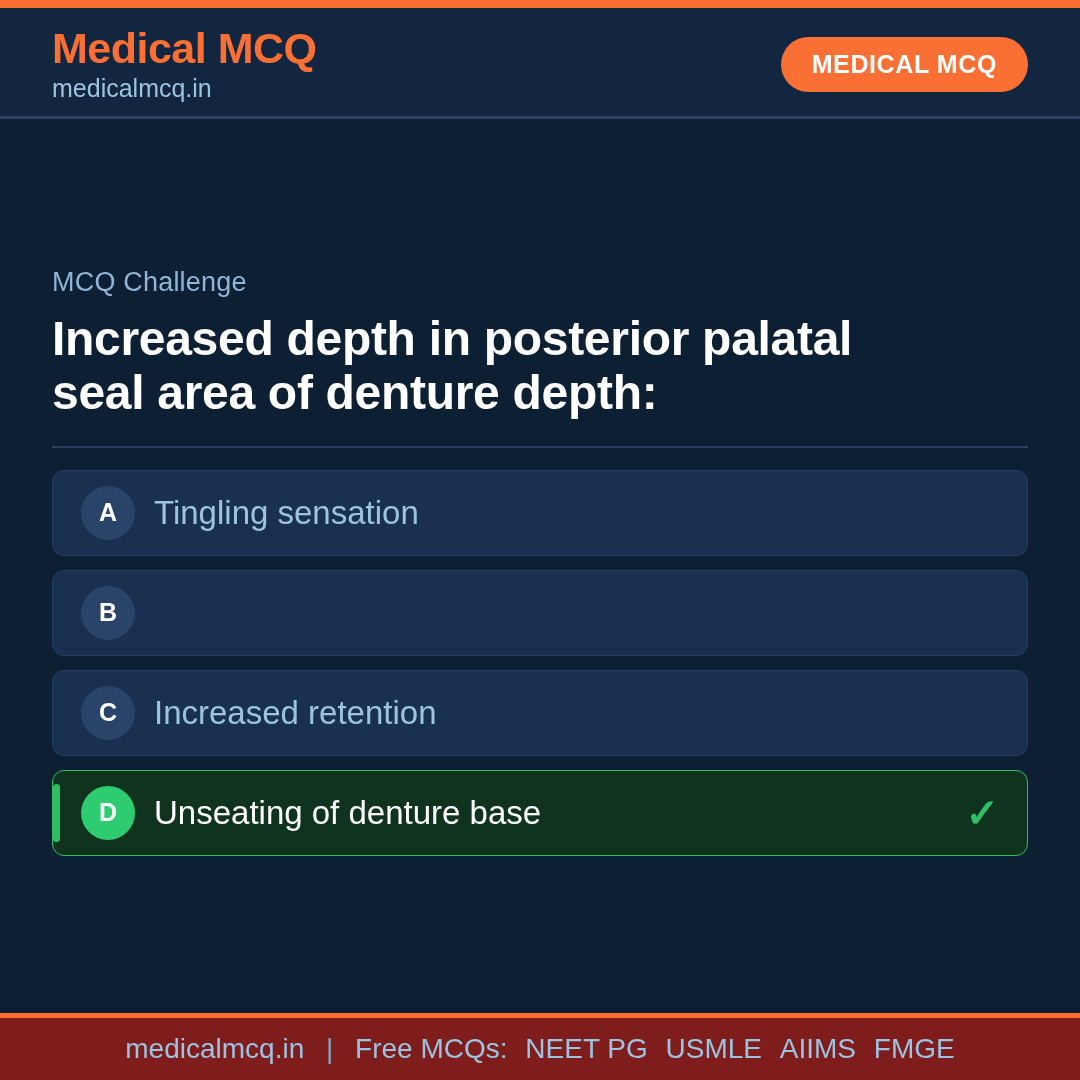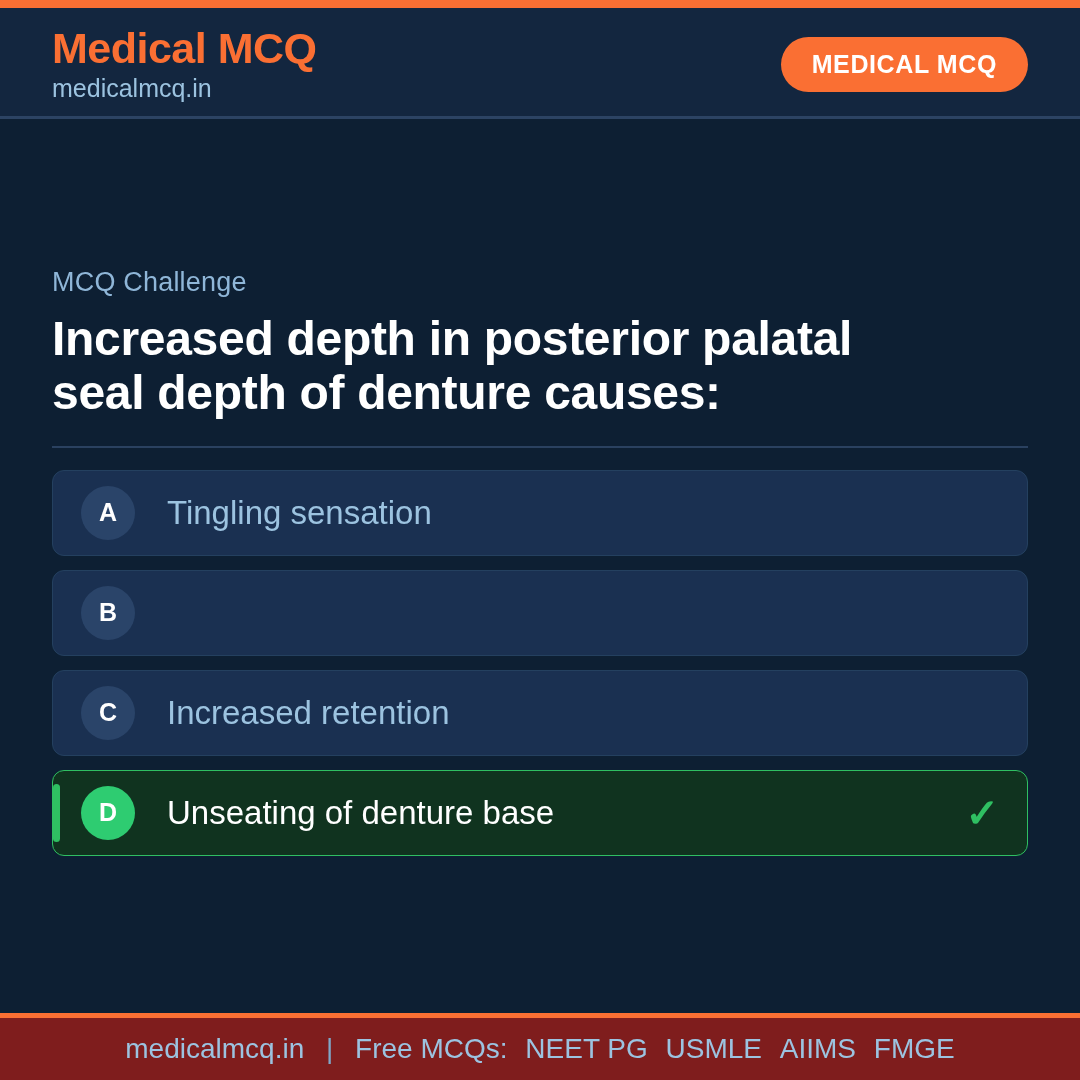--- a/index.html
+++ b/index.html
@@ -131,21 +131,21 @@
     border-radius: 50%;
     background: #2a4469;
     color: #ffffff;
     font-size: 25px;
     font-weight: bold;
     display: flex;
     align-items: center;
     justify-content: center;
   }
   .option .otext {
-    margin-left: 32px;
+    margin-left: 19px;
     font-size: 33px;
     color: #9cc3e0;
     white-space: nowrap;
   }
 
   
   .option.correct {
     background: #10331f;
     border: 1px solid #2fbf62;
   }
@@ -205,21 +205,21 @@
   <div class="header">
     <div class="brand">
       <div class="brand-title">Medical MCQ</div>
       <div class="brand-sub">medicalmcq.in</div>
     </div>
     <div class="header-badge">MEDICAL MCQ</div>
   </div>
 
   <div class="main">
     <div class="eyebrow">MCQ Challenge</div>
-    <div class="question">Increased depth in posterior palatal seal depth of denture causes:</div>
+    <div class="question">Increased depth in posterior palatal seal area of denture depth:</div>
     <div class="divider"></div>
 
     <div class="options">
 
       <div class="option">
         <div class="badge">A</div>
         <div class="otext">Tingling sensation</div>
         <div class="check"></div>
       </div>
 

